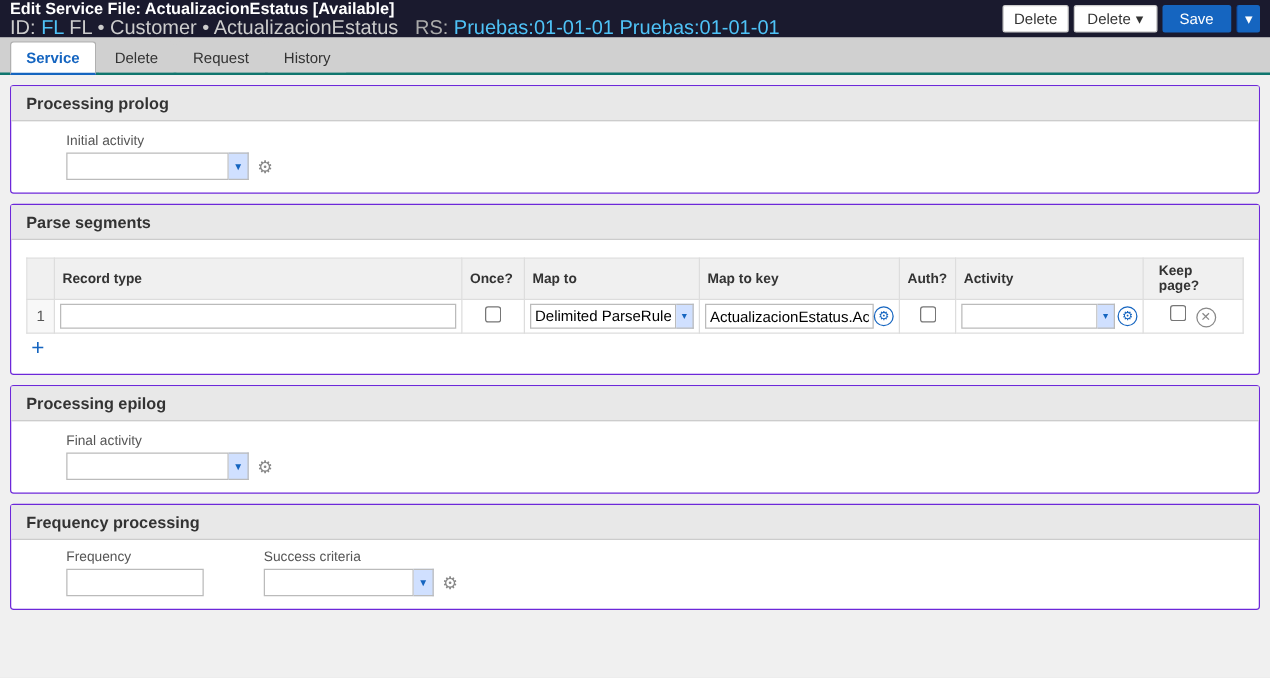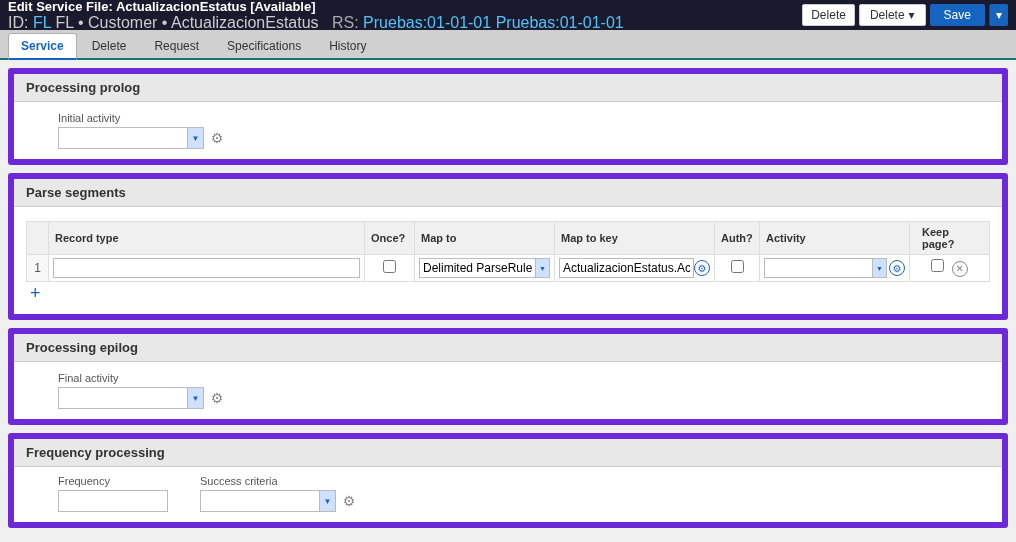--- a/index.html
+++ b/index.html
@@ -70,21 +70,21 @@
     .content {
       background: #f0f0f0;
       height: calc(542px - 60px);
       overflow-y: auto;
       padding: 8px;
     }
 
     
     .section {
       background: white;
-      border: 6px solid #6d28d9;
+      border: 1px solid #6d28d9;
       border-radius: 3px;
       margin-bottom: 8px;
     }
     .section-header {
       background: #e8e8e8;
       border-bottom: 1px solid #ccc;
       padding: 6px 12px;
       font-size: 13px;
       font-weight: bold;
       color: #333;
@@ -194,21 +194,21 @@
       cursor: pointer; color: #1565c0; font-size: 10px;
     }
     .circle-x {
       width: 16px; height: 16px; border-radius: 50%;
       border: 1px solid #888; background: white;
       display: inline-flex; align-items: center; justify-content: center;
       cursor: pointer; color: #888; font-size: 10px;
     }
 
     
-    .checkpoint-fields { display: flex; gap: 0; align-items: flex-end; padding: 8px 12px 10px; }
+    .checkpoint-fields { display: flex; gap: 16px; align-items: flex-end; padding: 8px 12px 10px; }
   </style>
 </head>
 <body>
 
 <div class="header">
   <div>
     <div class="header-title">Edit Service File: ActualizacionEstatus [Available]</div>
     <div class="header-id">
       <span>ID:</span>
       <span style="color:#4fc3f7;">FL</span>
@@ -226,21 +226,20 @@
     </button>
     <button class="btn-save">Save</button>
     <button class="btn-save-dropdown">▾</button>
   </div>
 </div>
 
 <div class="tabs">
   <div class="tab active">Service</div>
   <div class="tab">Delete</div>
   <div class="tab">Request</div>
-  <div class="tab">Specifications</div>
   <div class="tab">History</div>
 </div>
 
 <div class="content">
 
   <div class="section">
     <div class="section-header">Processing prolog</div>
     <div class="section-body">
       <div class="field-group">
         <div class="field-label">Initial activity</div>

